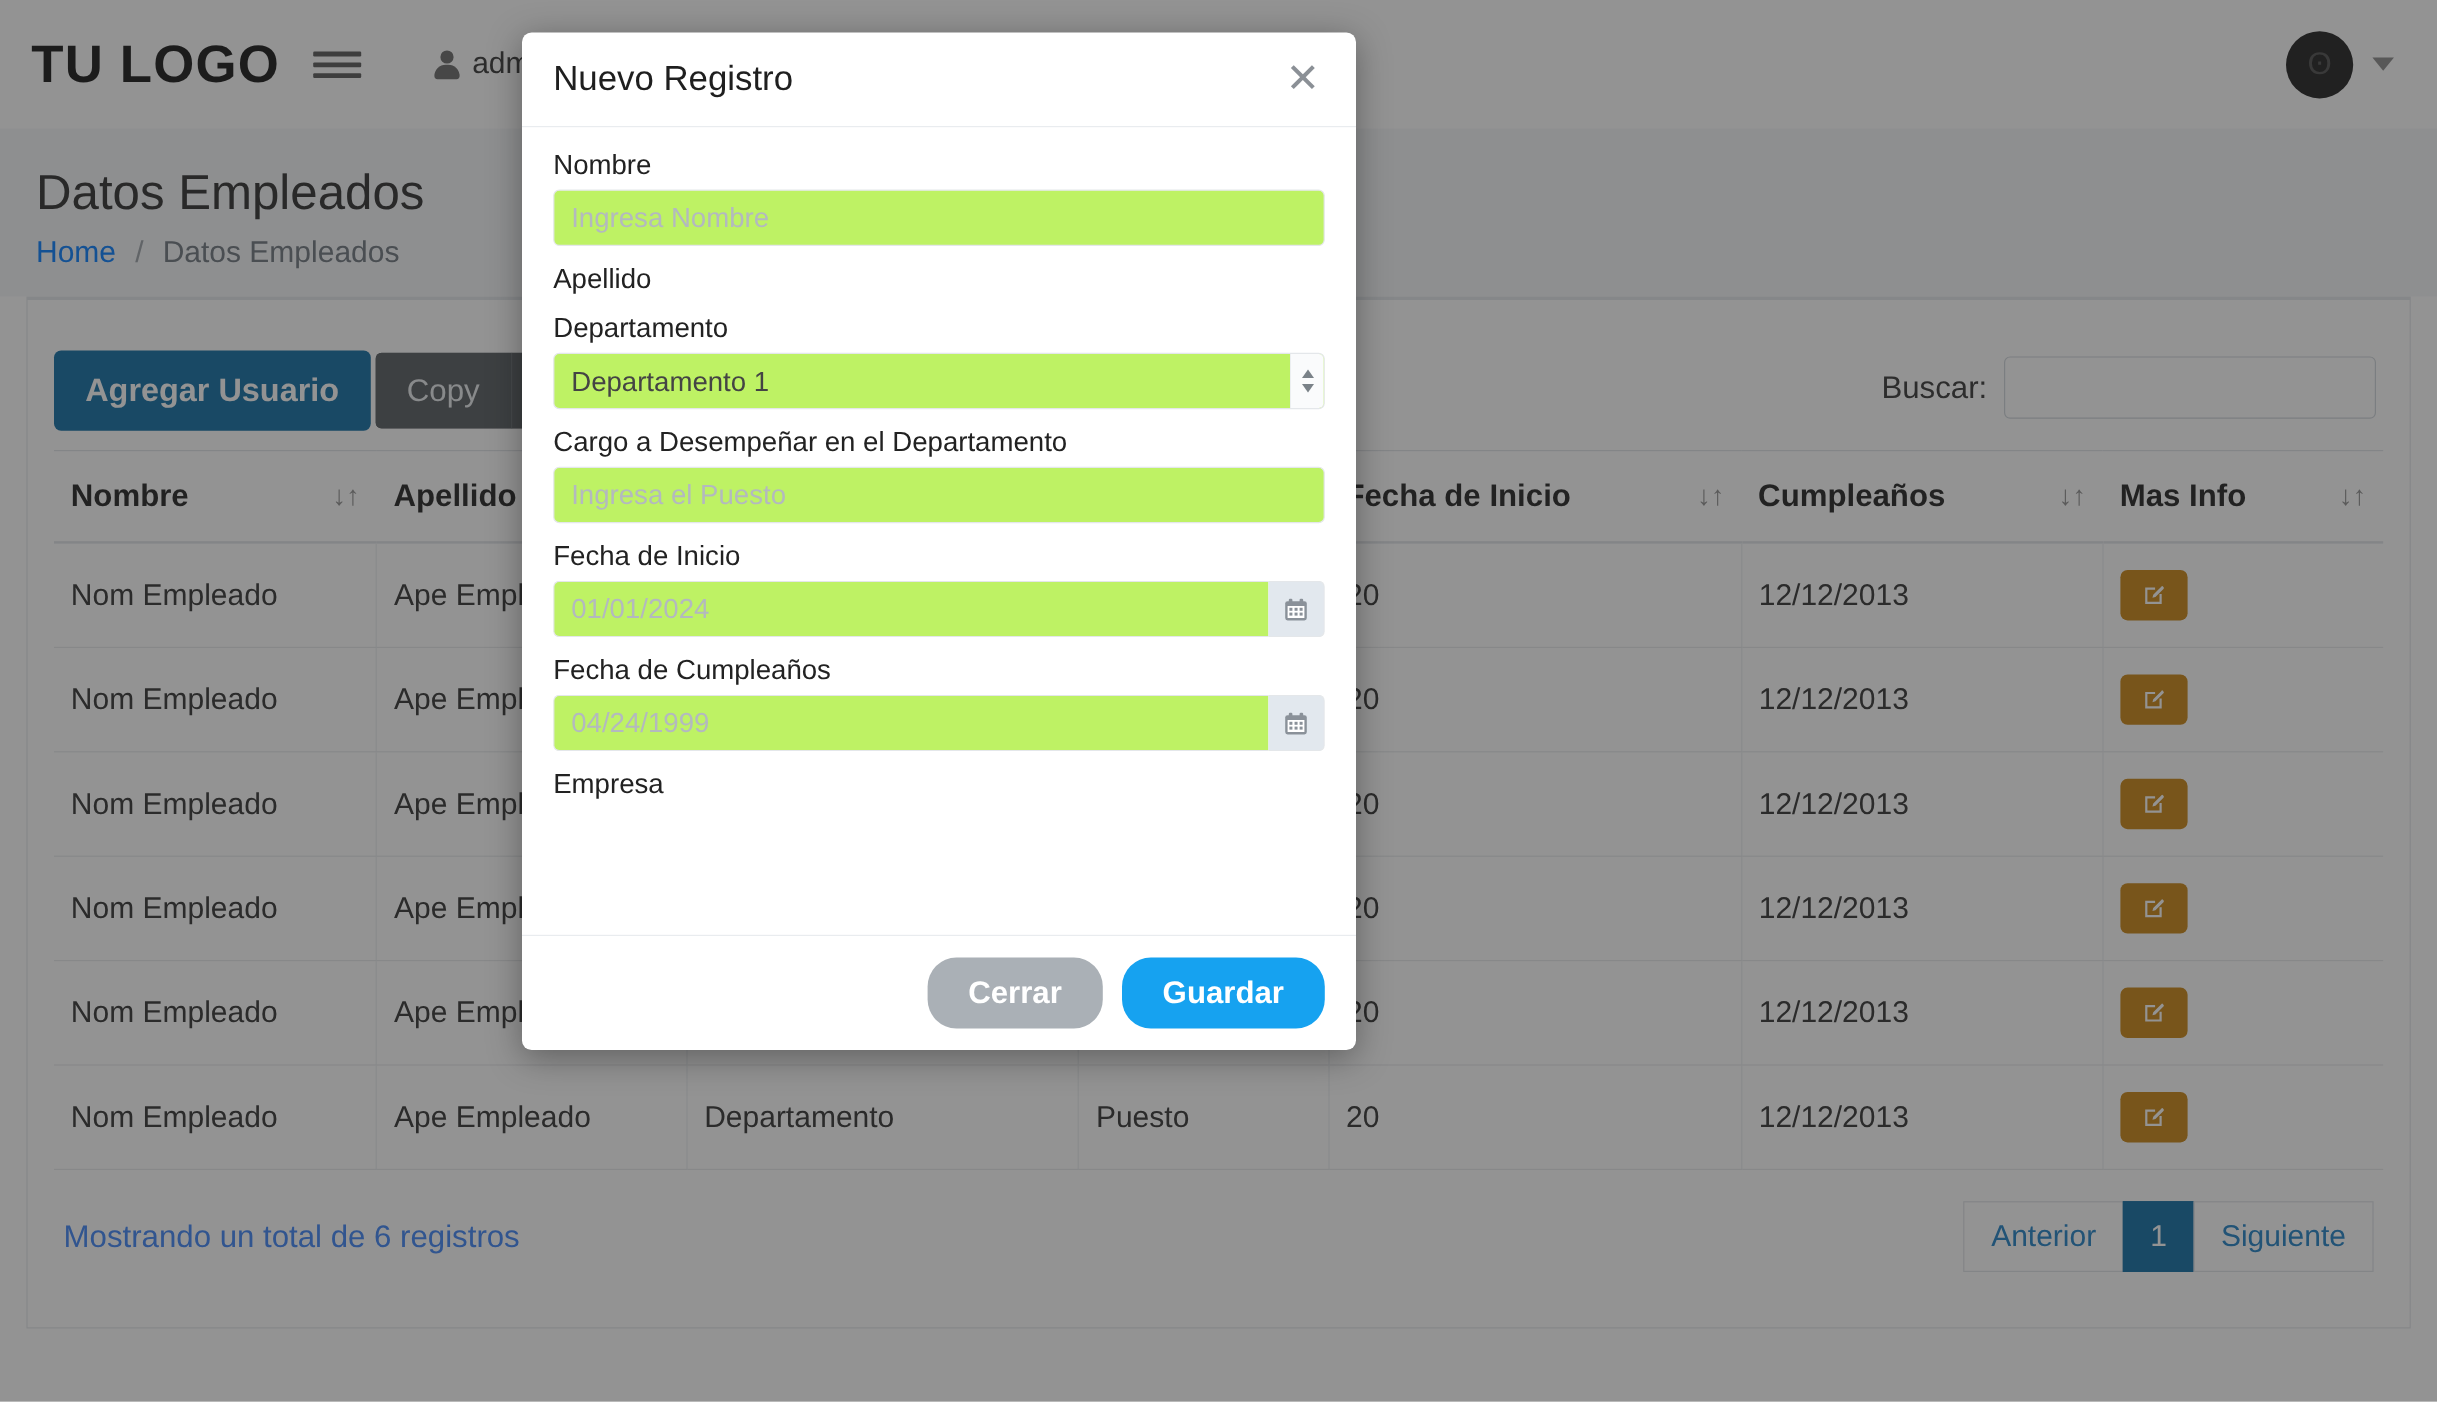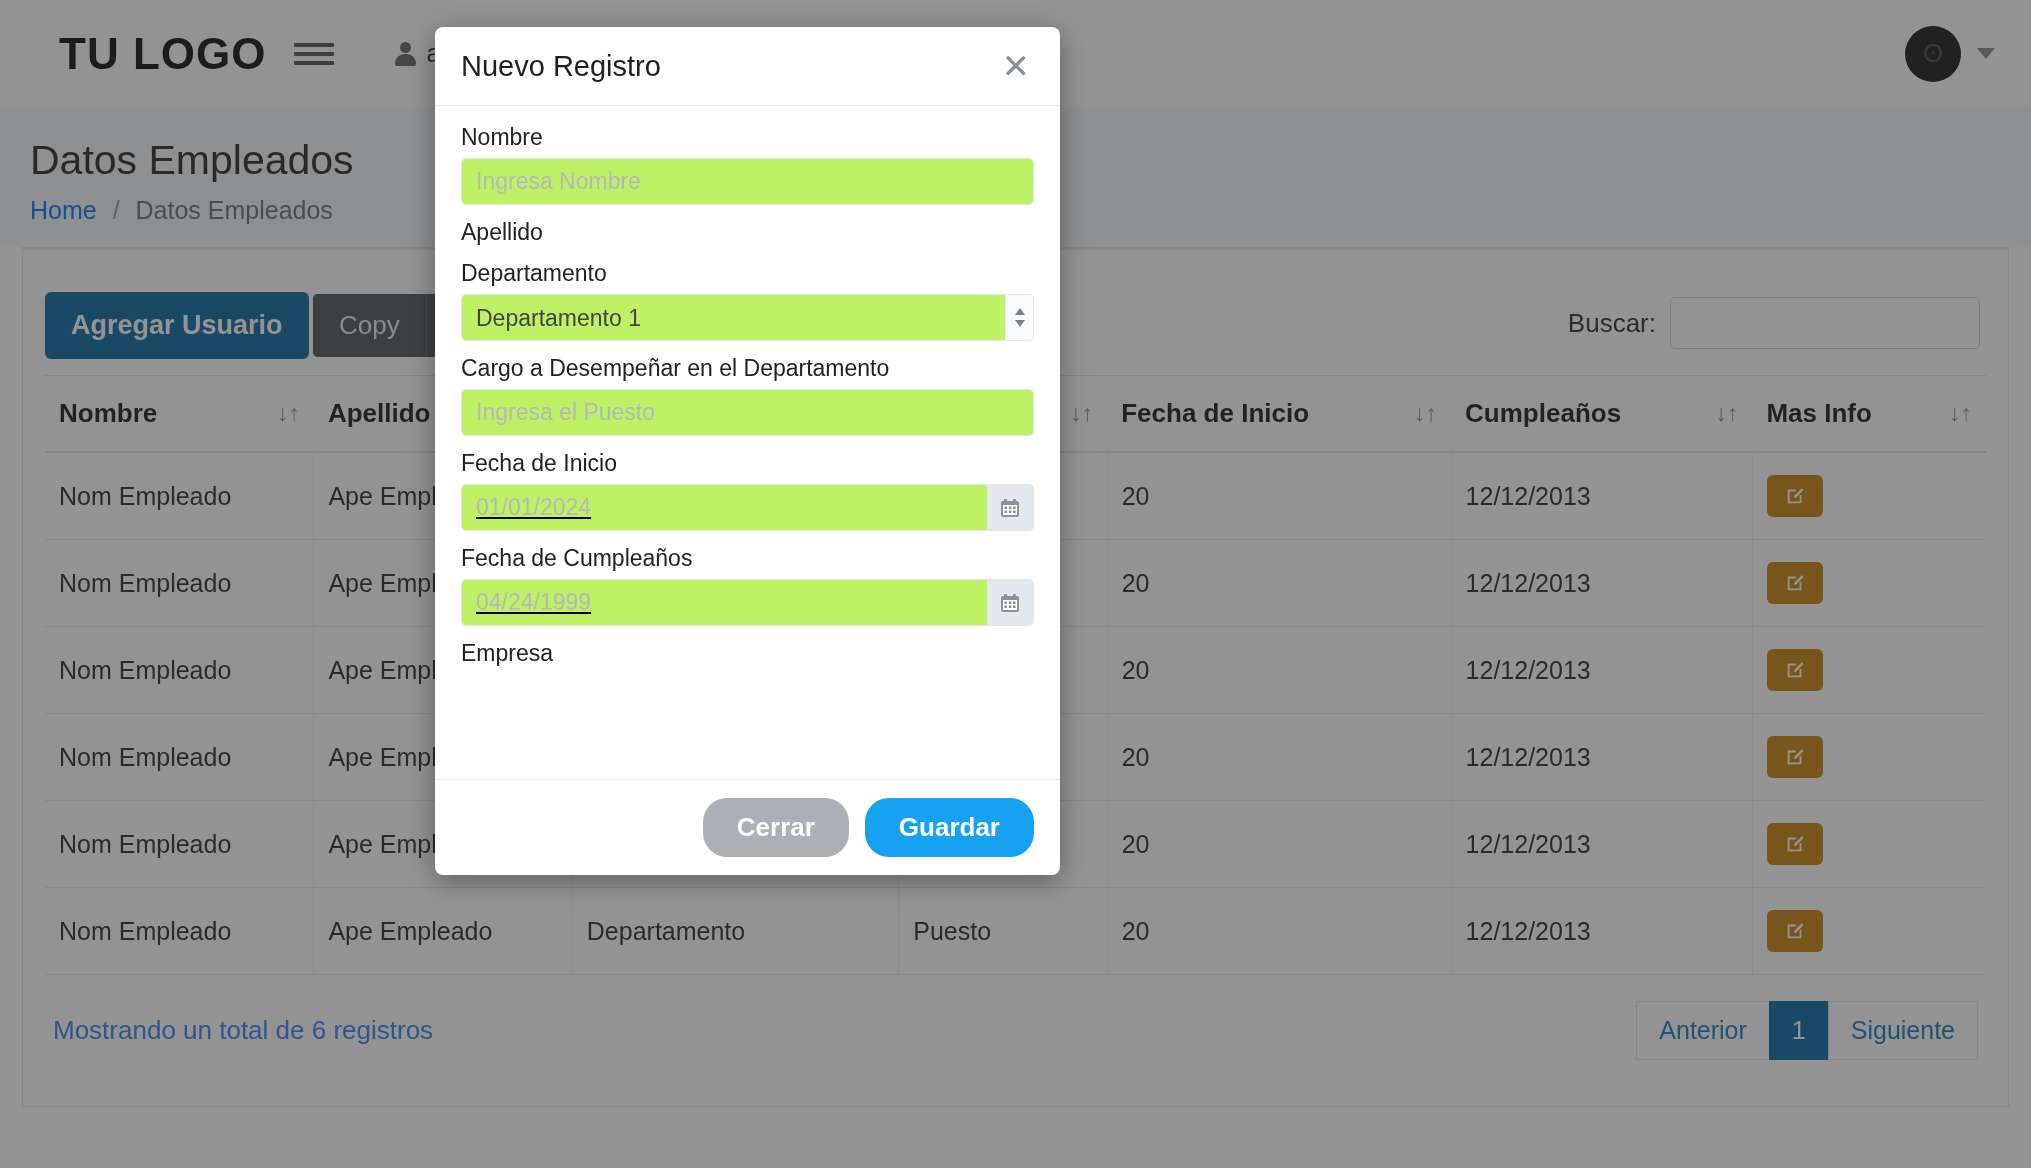--- a/index.html
+++ b/index.html
@@ -25,21 +25,20 @@
     align-items: center;
     padding: 0 26px;
     position: relative;
   }
   .brand {
     font-size: 44px;
     font-weight: bold;
     letter-spacing: 1px;
     color: #111;
     white-space: nowrap;
-    margin-left: 33px;
   }
   .hamburger {
     margin-left: 28px;
     width: 40px; height: 30px;
     display: flex; flex-direction: column; justify-content: space-between;
     padding: 4px 0;
     cursor: pointer;
   }
   .hamburger span { display: block; height: 4px; background: #555; border-radius: 1px; }
   .nav-user {
@@ -193,21 +192,21 @@
   .pg.active { background: #0b6aa2; color: #fff; border-color: #0b6aa2; }
 
   
   #backdrop {
     position: absolute; inset: 0;
     background: rgba(40,40,40,0.50);
   }
   #modal {
     position: absolute;
     left: 435px; top: 27px;
-    width: 625px; height: 848px;
+    width: 695px; height: 848px;
     background: #ffffff;
     border-radius: 8px;
     box-shadow: 0 6px 28px rgba(0,0,0,0.35);
     display: flex; flex-direction: column;
   }
   .modal-header {
     display: flex; align-items: center; justify-content: space-between;
     padding: 22px 26px;
     border-bottom: 1px solid #e9ecef;
   }
@@ -257,21 +256,21 @@
     pointer-events: none;
   }
   .spinner-ico i {
     width: 0; height: 0;
     border-left: 5px solid transparent;
     border-right: 5px solid transparent;
   }
   .spinner-ico i.up { border-bottom: 7px solid #7a8288; }
   .spinner-ico i.dn { border-top: 7px solid #7a8288; }
 
-  .input-group { display: flex; text-decoration: underline; }
+  .input-group { display: flex; }
   .input-group .form-control {
     border-radius: 5px 0 0 5px;
     border-right: none;
   }
   .date-btn {
     width: 50px;
     background: #e2e8ee;
     border: 1px solid #e4e7ea;
     border-left: none;
     border-radius: 0 5px 5px 0;

